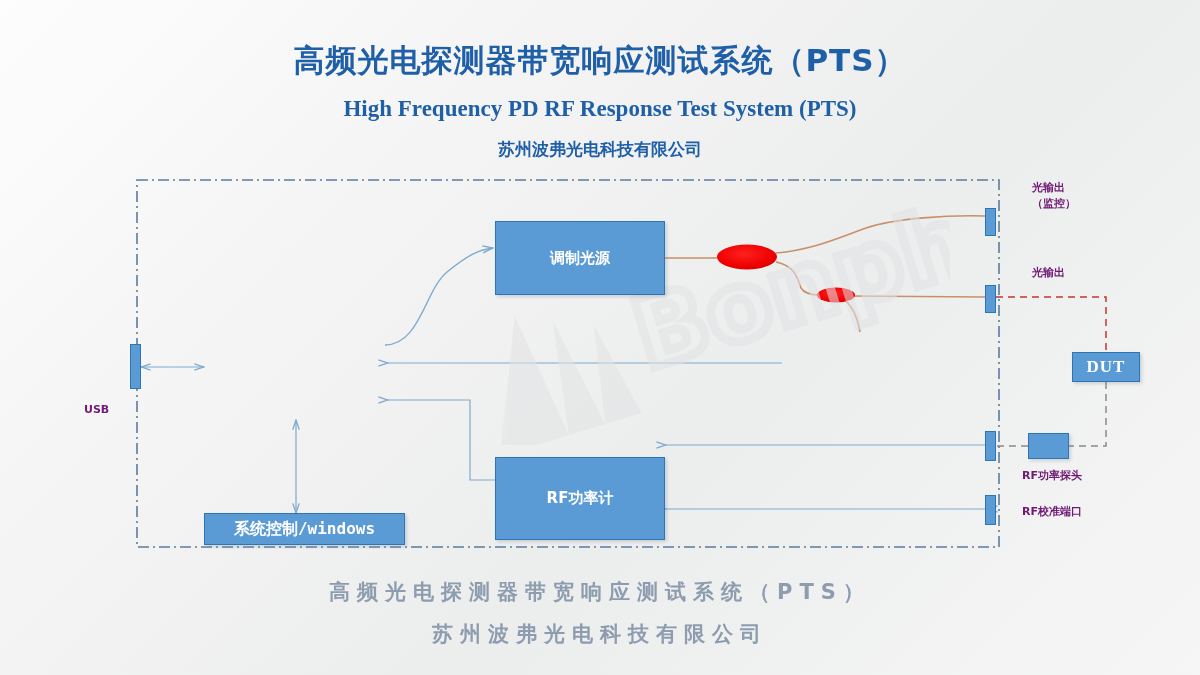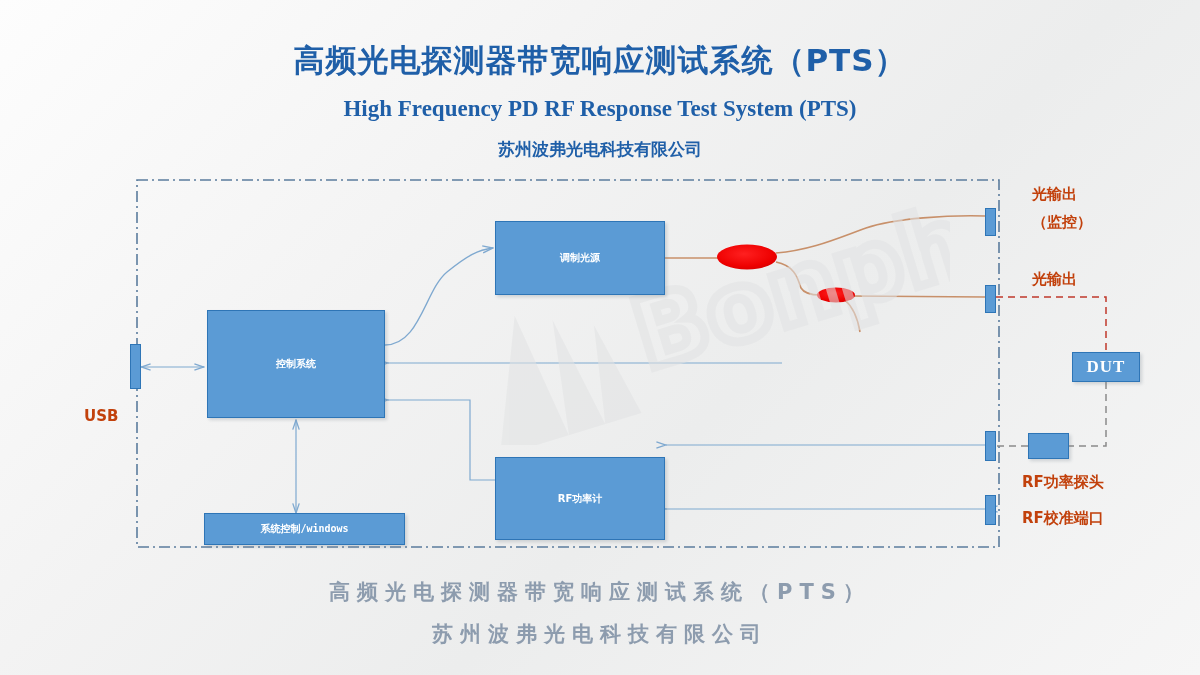--- a/index.html
+++ b/index.html
@@ -22,30 +22,30 @@
         font-family:"DejaVu Sans","Liberation Sans",sans-serif;}
 
   .foot-zone{position:absolute;left:0;width:1200px;text-align:center;}
   .f-line{font-size:21px;font-weight:bold;color:#8D9CAE;letter-spacing:7px;
           font-family:"DejaVu Sans","Liberation Sans",sans-serif;}
 
   .box{position:absolute;background:#5B9BD5;border:1.4px solid #2E75B6;
        display:flex;align-items:center;justify-content:center;
        color:#FFFFFF;box-sizing:border-box;
        box-shadow:2px 2px 3px rgba(120,130,140,.28);}
-  .box span{font-size:10px;font-weight:bold;
+  .box span{font-size:15px;font-weight:bold;
             font-family:"DejaVu Sans","Liberation Sans",sans-serif;}
   .box.dut span{font-size:17px;font-family:"Liberation Serif","DejaVu Serif",serif;
                 letter-spacing:1px;}
-  .box.mono span{font-family:"DejaVu Sans Mono","Liberation Mono",monospace;font-size:10px;}
+  .box.mono span{font-family:"DejaVu Sans Mono","Liberation Mono",monospace;font-size:16px;}
 
   .port{position:absolute;background:#5B9BD5;border:1.2px solid #2E75B6;box-sizing:border-box;}
 
-  .lbl{position:absolute;color:#c2410c;font-size:15px;font-weight:bold;
-       font-family:"DejaVu Sans","Liberation Sans",sans-serif;white-space:pre;line-height:28px;}
+  .lbl{position:absolute;color:#701a75;font-size:11px;font-weight:bold;
+       font-family:"DejaVu Sans","Liberation Sans",sans-serif;white-space:pre;line-height:16px;}
 
   .wm{position:absolute;left:430px;top:205px;width:520px;height:240px;
       pointer-events:none;overflow:hidden;}
 </style>
 </head>
 <body>
 
 <div id="stage">
 
   <div class="title-zone" style="top:40px;">
@@ -111,23 +111,20 @@
 
   <div class="wm">
     <svg width="520" height="240" viewBox="0 0 520 240">
       <g transform="rotate(-17 260 120)" opacity="0.55">
         <path d="M40,190 L95,60 L112,190 L130,75 L150,190 L168,92 L188,190 Z" fill="#E2E3E4"></path>
         <text x="205" y="150" font-size="96" font-weight="bold" font-family="DejaVu Sans, Liberation Sans, sans-serif" fill="none" stroke="#E2E3E4" stroke-width="9">Bonphot</text>
       </g>
     </svg>
   </div>
 
-  <div class="box" style="left:207px;top:310px;width:178px;height:108px;">
-    <span>控制系统</span>
-  </div>
 
   <div class="box" style="left:495px;top:221px;width:170px;height:74px;">
     <span>调制光源</span>
   </div>
 
   <div class="box" style="left:495px;top:437px;width:170px;height:83px;margin-top:20px;">
     <span>RF功率计</span>
   </div>
 
 

